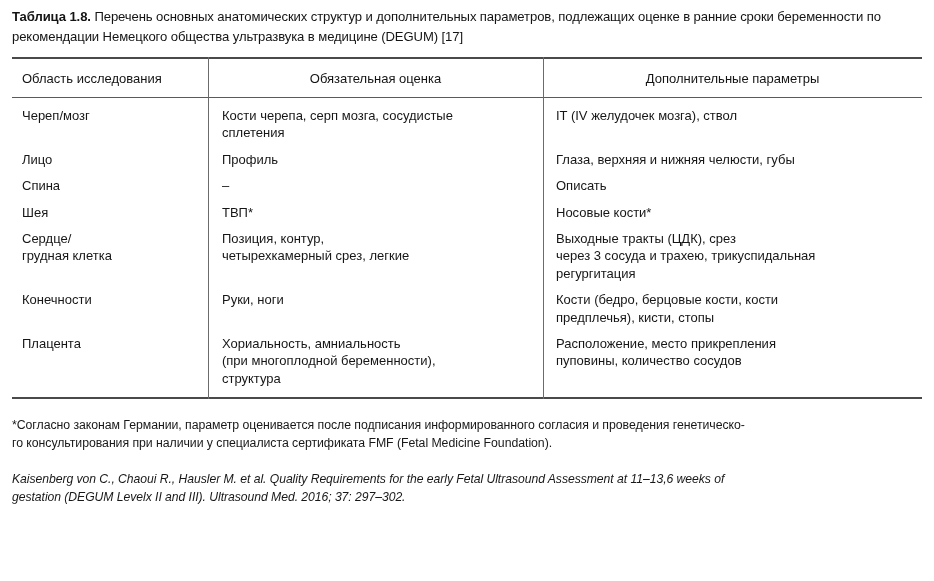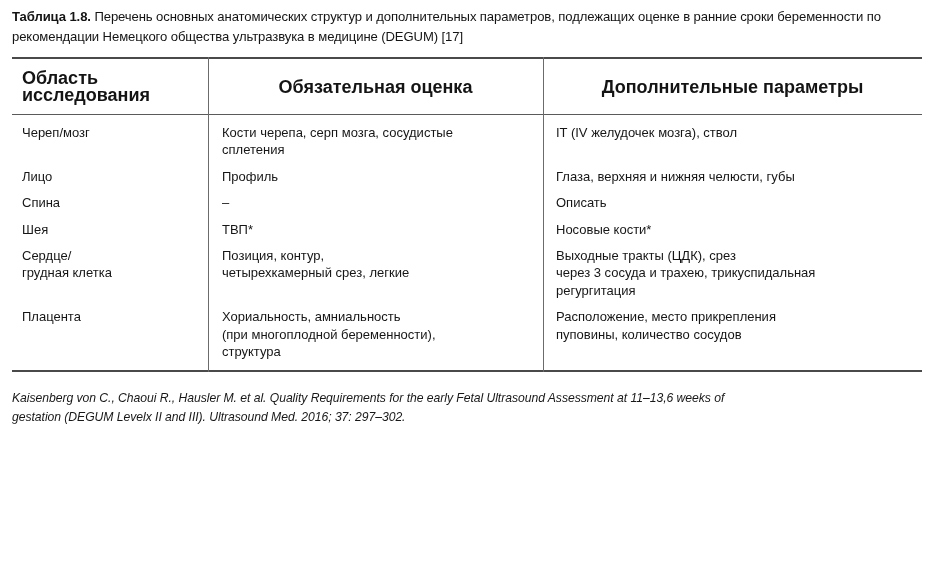--- a/index.html
+++ b/index.html
@@ -57,22 +57,22 @@
     border-top: 2.1px solid #4a4a4a;
   }
   .rule-head {
     border-bottom: 1.1px solid #5a5a5a;
   }
   .rule-bottom {
     border-bottom: 2.1px solid #4a4a4a;
   }
 
   thead th {
-    font-size: 18px;
-    font-weight: bold;
+    font-size: 13px;
+    font-weight: normal;
     line-height: 17px;
     padding: 11px 6px 10px 6px;
     text-align: center;
     vertical-align: middle;
     color: #141414;
   }
   thead th.h1 { text-align: left; padding-left: 10px; }
 
   tbody td {
     font-size: 13px;
@@ -213,20 +213,32 @@
             <span class="cell-line">четырехкамерный срез, легкие</span>
           </td>
           <td class="col3">
             <span class="cell-line">Выходные тракты (ЦДК), срез</span>
             <span class="cell-line">через 3 сосуда и трахею, трикуспидальная</span>
             <span class="cell-line">регургитация</span>
           </td>
         </tr>
 
 
+        <tr>
+          <td class="col1">
+            <span class="cell-line">Конечности</span>
+          </td>
+          <td class="col2">
+            <span class="cell-line">Руки, ноги</span>
+          </td>
+          <td class="col3">
+            <span class="cell-line">Кости (бедро, берцовые кости, кости</span>
+            <span class="cell-line">предплечья), кисти, стопы</span>
+          </td>
+        </tr>
 
 
         <tr class="last-row rule-bottom">
           <td class="col1">
             <span class="cell-line">Плацента</span>
           </td>
           <td class="col2">
             <span class="cell-line">Хориальность, амниальность</span>
             <span class="cell-line">(при многоплодной беременности),</span>
             <span class="cell-line">структура</span>
@@ -234,19 +246,23 @@
           <td class="col3">
             <span class="cell-line">Расположение, место прикрепления</span>
             <span class="cell-line">пуповины, количество сосудов</span>
           </td>
         </tr>
 
       </tbody>
     </table>
   </div>
 
+  <div class="footnote">
+    <div>*Согласно законам Германии, параметр оценивается после подписания информированного согласия и проведения генетическо-</div>
+    <div class="footnote-l2">го консультирования при наличии у специалиста сертификата FMF (Fetal Medicine Foundation).</div>
+  </div>
 
   <div class="citation">
     <div>Kaisenberg von C., Chaoui R., Hausler M. et al. Quality Requirements for the early Fetal Ultrasound Assessment at 11–13,6 weeks of</div>
     <div>gestation (DEGUM Levelx II and III). Ultrasound Med. 2016; 37: 297–302.</div>
   </div>
 
 </div>
 
 </body></html>

